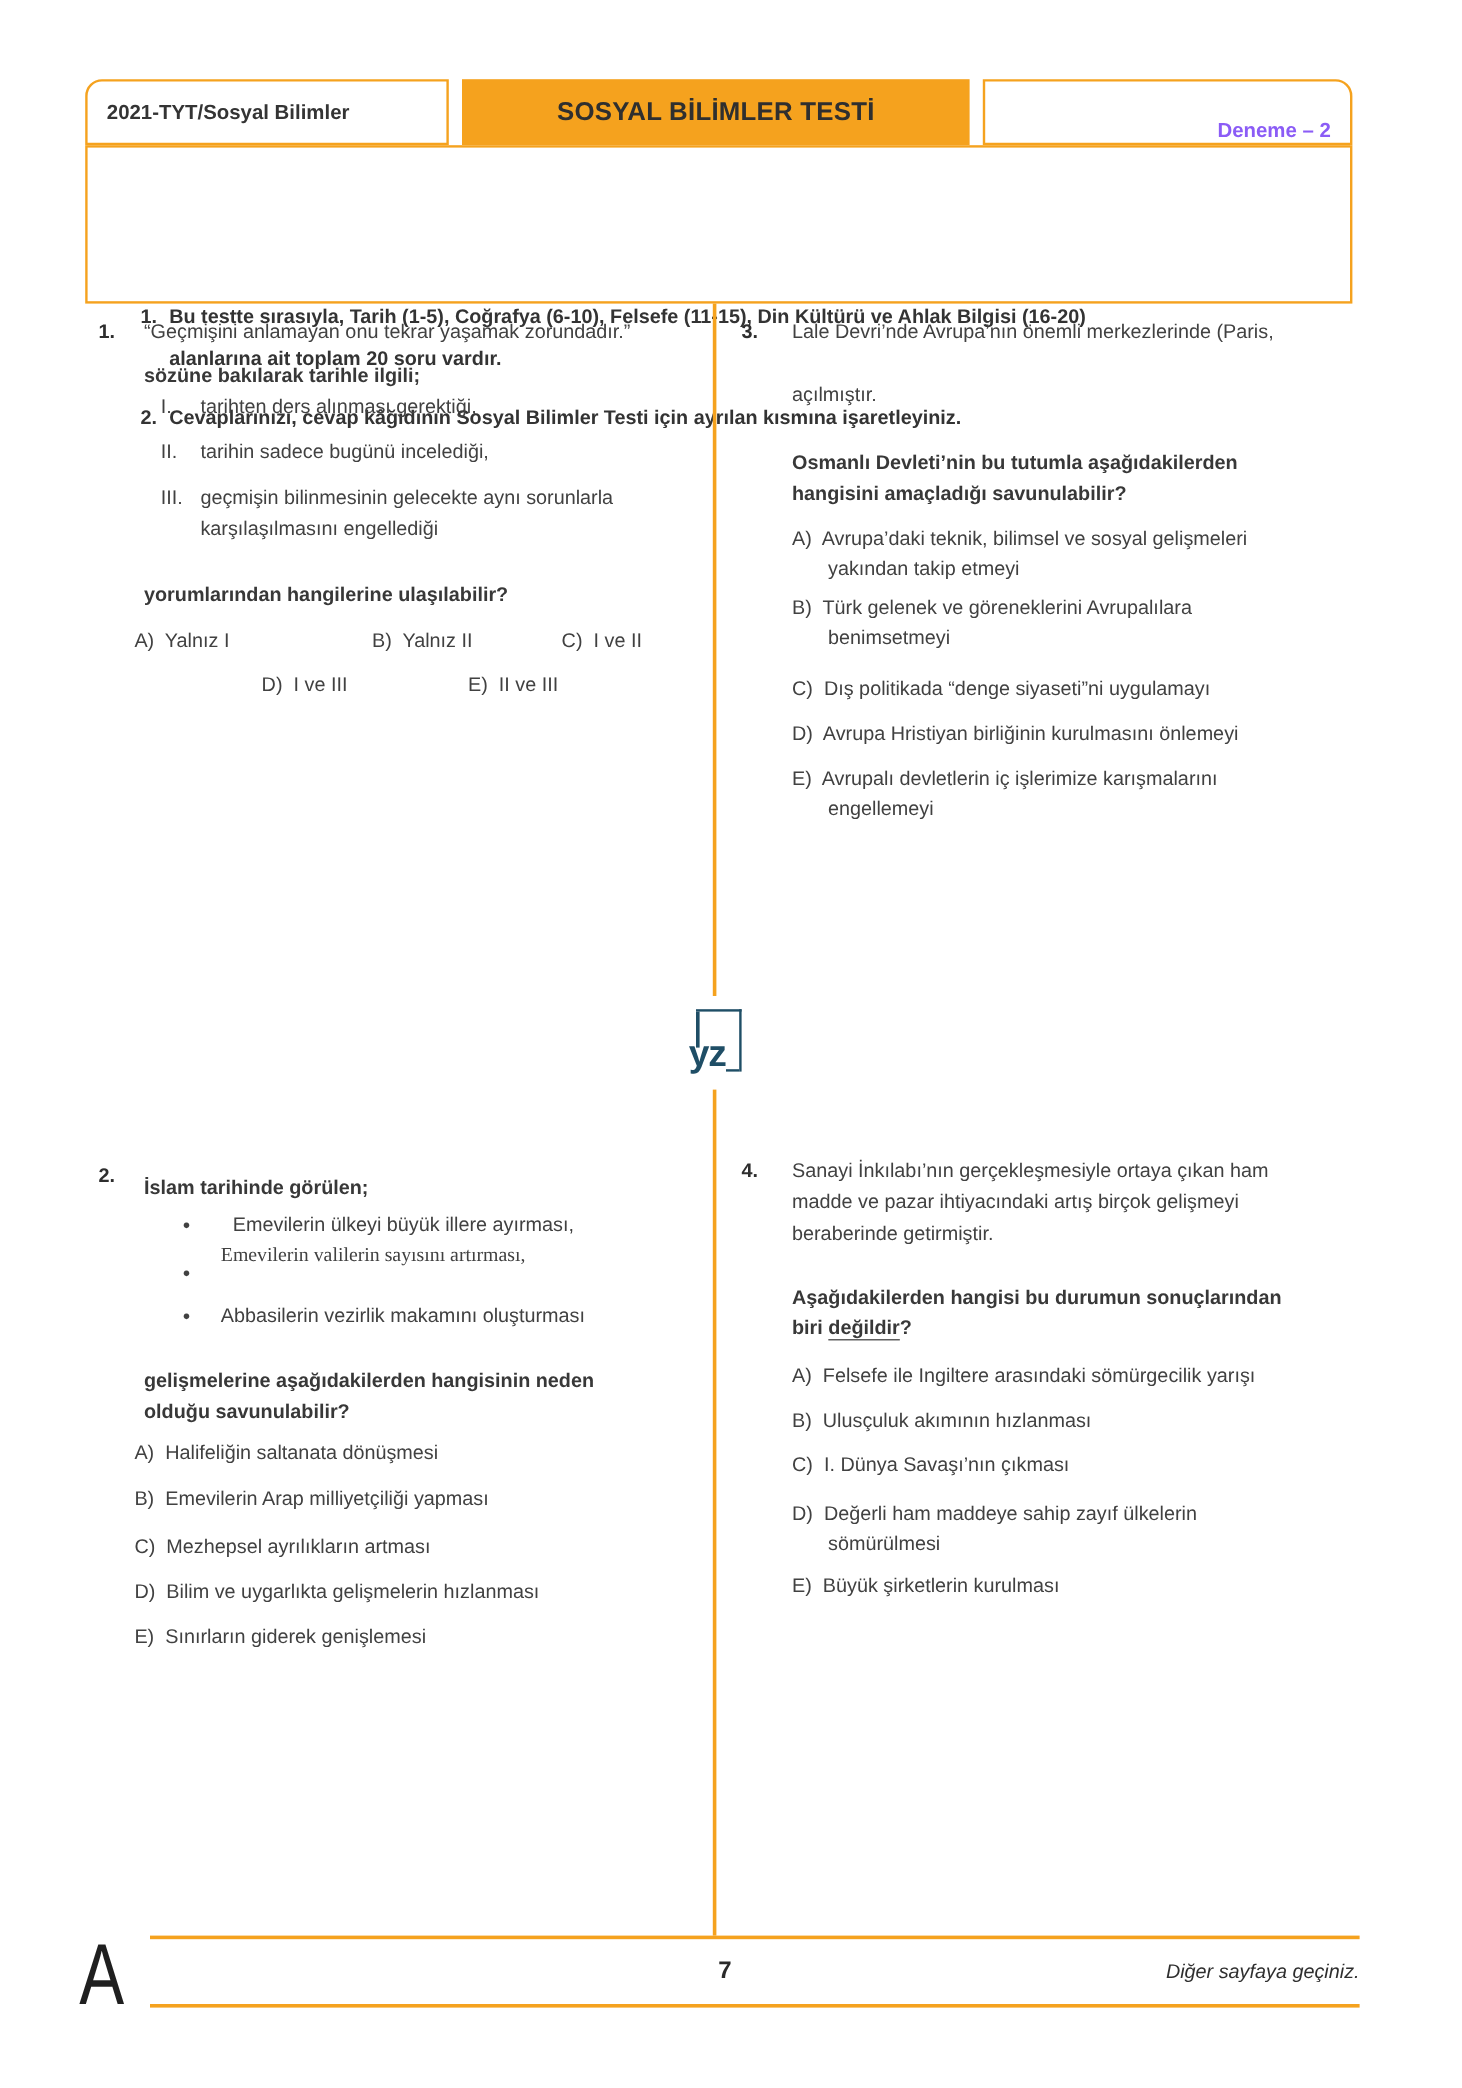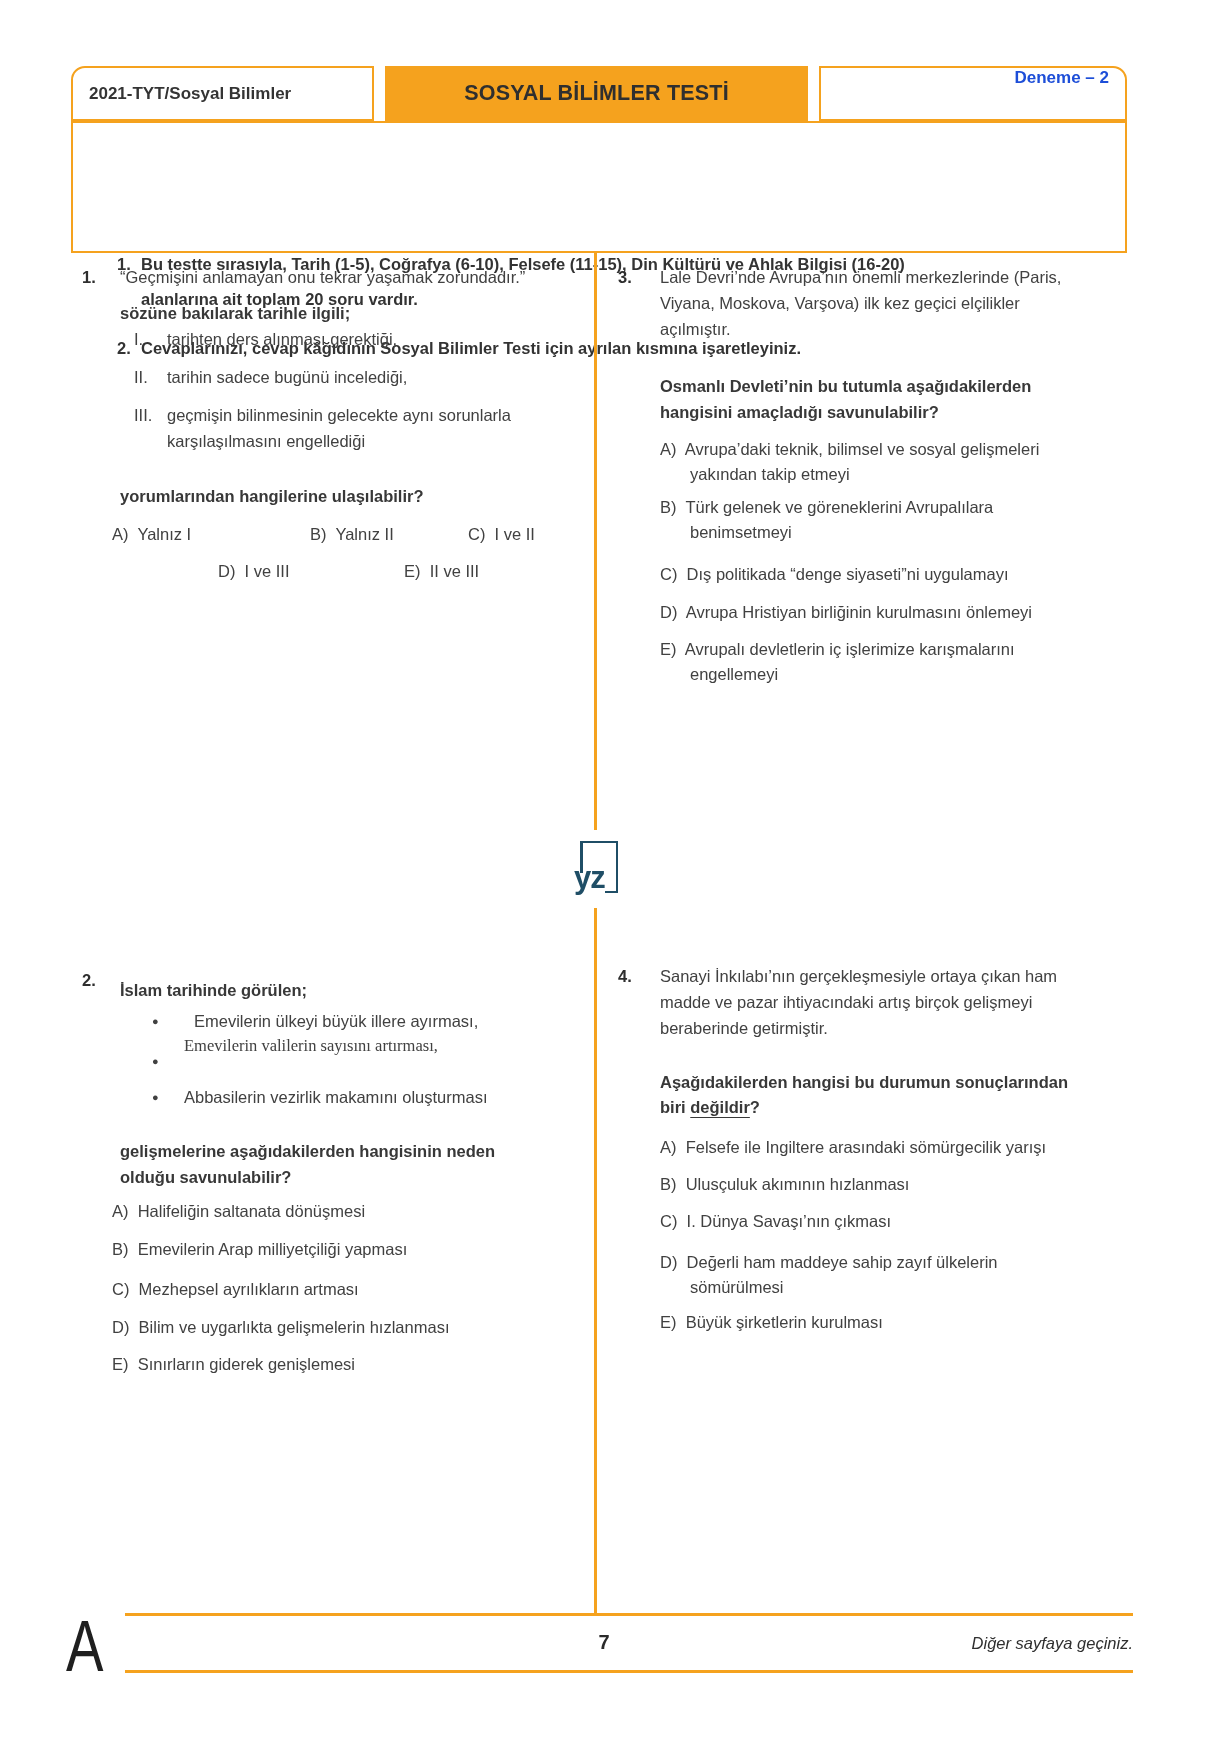--- a/index.html
+++ b/index.html
@@ -15,22 +15,22 @@
     display:flex;align-items:center;padding-left:16px;
     font-size:17px;font-weight:700;color:#343434;
   }
   .hbox-center{
     left:385px;width:423px;background:#F5A21E;
     display:flex;align-items:center;justify-content:center;
     font-size:21.5px;font-weight:700;color:#2f2f2f;letter-spacing:.2px;
   }
   .hbox-right{
     left:819px;width:308px;border:2.5px solid #F5A21E;border-radius:0 14px 0 0;
-    display:flex;align-items:flex-start;justify-content:flex-end;padding-right:16px;
-    font-size:17px;font-weight:700;color:#1d4ed8;
+    display:flex;align-items:flex-end;justify-content:flex-end;padding-right:16px;
+    font-size:17px;font-weight:700;color:#8b5cf6;
   }
   
   .instructions{
     position:absolute;left:71px;top:121px;width:1056px;height:132px;
     border:2.5px solid #F5A21E;box-sizing:border-box;background:#fff;
   }
   .instr-row{position:absolute;left:68px;font-size:16.5px;font-weight:700;color:#333;}
   .instr-row .ln{white-space:nowrap;line-height:35px;}
   .instr-num{position:absolute;left:-24px;top:0;line-height:35px;}
   .instr-1{top:124px;}
@@ -129,21 +129,21 @@
       <span>Yalnız II</span>
     </div>
     <div class="ln" style="left:386px;top:257px;">
       <span class="lbl">C)</span>&nbsp;
       <span>I ve II</span>
     </div>
     <div class="ln" style="left:136px;top:294px;">
       <span class="lbl">D)</span>&nbsp;
       <span>I ve III</span>
     </div>
-    <div class="ln" style="left:308px;top:294px;margin-left:14px;">
+    <div class="ln" style="left:308px;top:294px;">
       <span class="lbl">E)</span>&nbsp;
       <span>II ve III</span>
     </div>
   </div>
 
   <div class="q q2">
     <span class="qnum">2.</span>
     <div class="ln b" style="left:38px;top:0;">İslam tarihinde görülen;</div>
     <div class="ln" style="left:70px;top:41px;font-size:11px;">●</div>
     <div class="ln" style="left:98px;top:41px;margin-left:14px;">Emevilerin ülkeyi büyük illere ayırması,</div>
@@ -171,21 +171,20 @@
     </div>
     <div class="ln" style="left:30px;top:384px;">
       <span class="lbl">E)</span>&nbsp;
       <span>Sınırların giderek genişlemesi</span>
     </div>
   </div>
 
   <div class="q q3">
     <span class="qnum">3.</span>
     <div class="ln" style="left:42px;top:0;">Lale Devri’nde Avrupa’nın önemli merkezlerinde (Paris,</div>
-    <div class="ln" style="left:42px;top:26px;">Viyana, Moskova, Varşova) ilk kez geçici elçilikler</div>
     <div class="ln" style="left:42px;top:52px;">açılmıştır.</div>
     <div class="ln b" style="left:42px;top:99px;">Osmanlı Devleti’nin bu tutumla aşağıdakilerden</div>
     <div class="ln b" style="left:42px;top:125px;">hangisini amaçladığı savunulabilir?</div>
     <div class="ln" style="left:42px;top:172px;">
       <span class="lbl">A)</span>&nbsp;
       <span>Avrupa’daki teknik, bilimsel ve sosyal gelişmeleri</span>
     </div>
     <div class="ln" style="left:72px;top:197px;">yakından takip etmeyi</div>
     <div class="ln" style="left:42px;top:230px;">
       <span class="lbl">B)</span>&nbsp;

